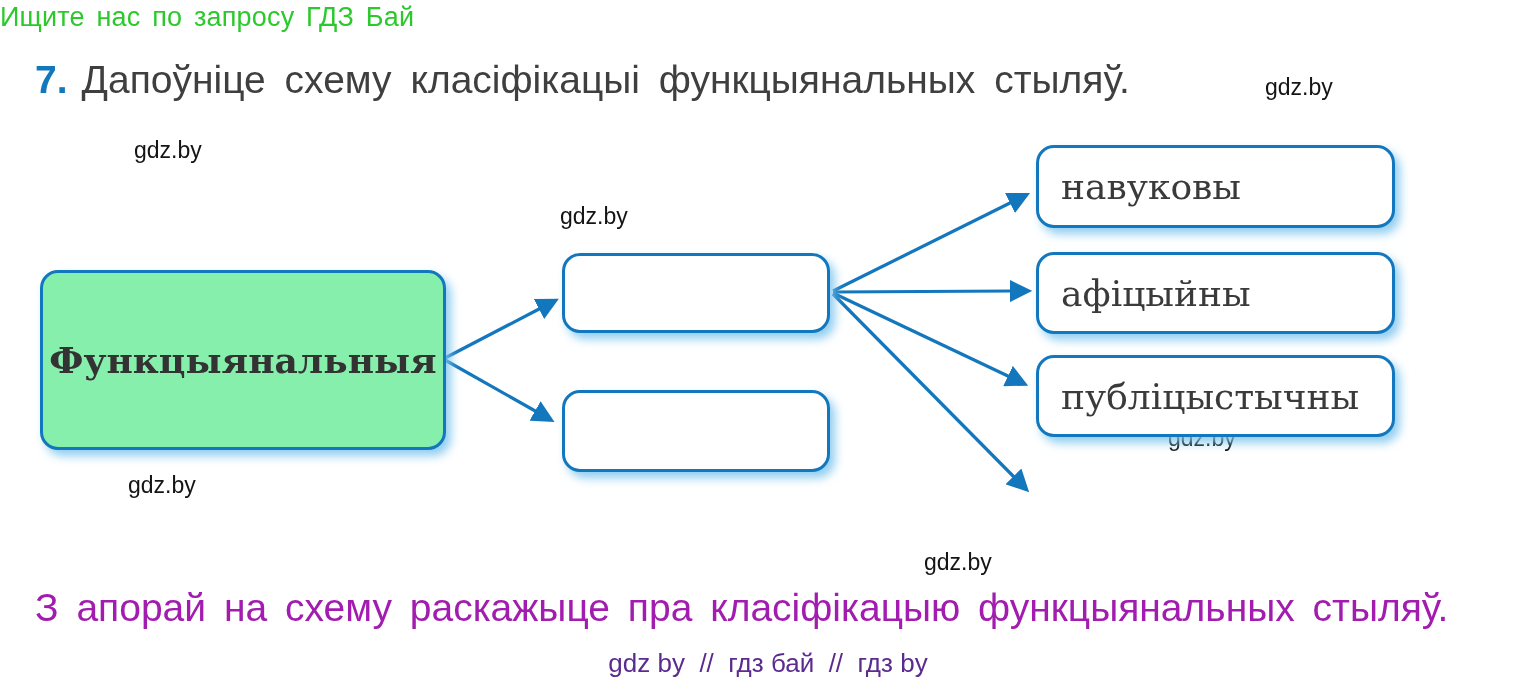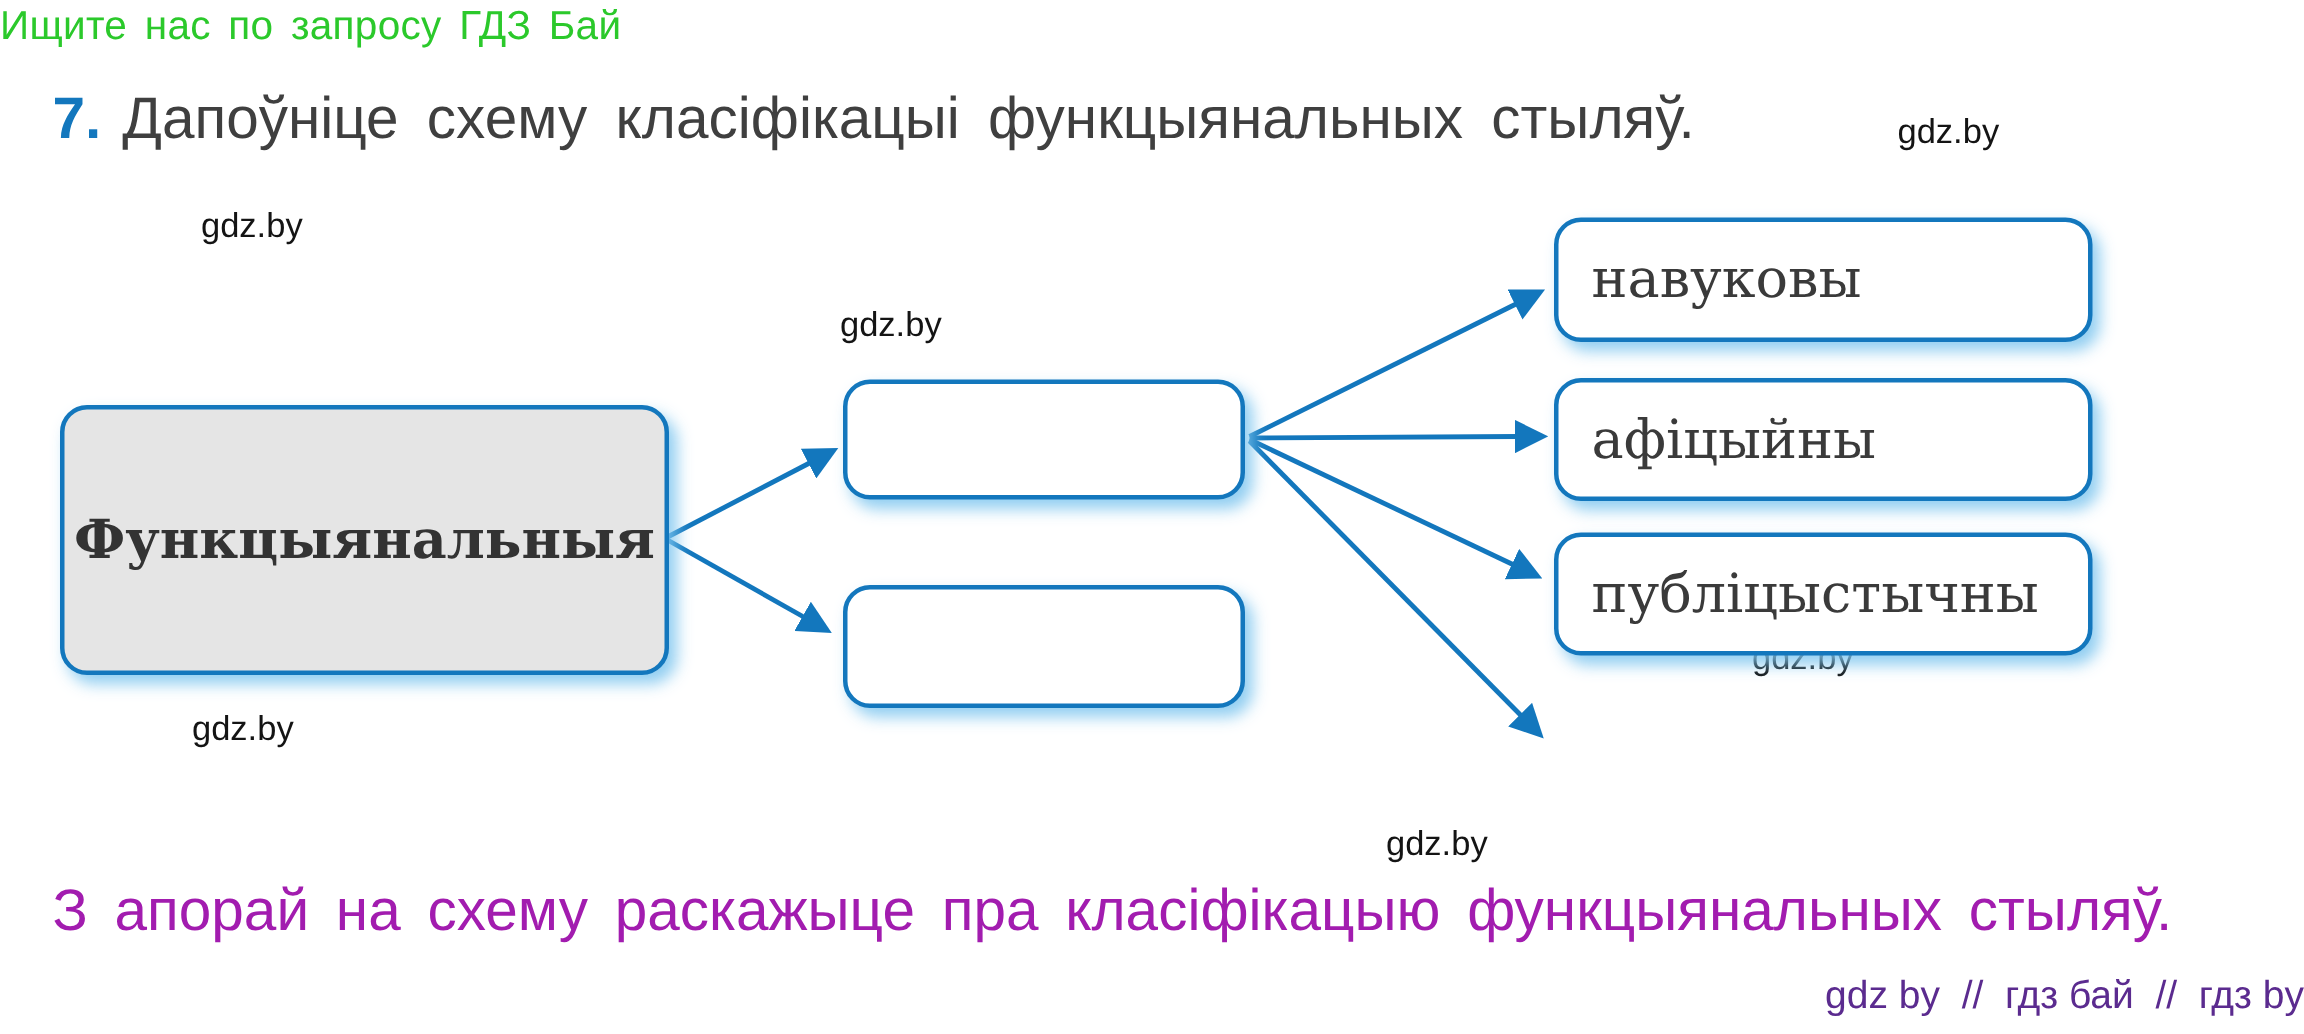--- a/index.html
+++ b/index.html
@@ -42,21 +42,21 @@
     border:3px solid #1377bd;
     border-radius:18px;
     box-shadow:5px 6px 10px rgba(126,198,238,.85);
     box-sizing:border-box;
     display:flex;align-items:center;
     font-family:"DejaVu Serif","Liberation Serif",serif;
     color:#3a3a3a;
   }
   .root-box{
     left:40px;top:270px;width:406px;height:180px;
-    background:#e5e5e5;
+    background:#86efac;
     justify-content:center;text-align:center;
     font-weight:bold;font-size:36px;line-height:1.5;
     color:#333333;
   }
   .mid-box-1{left:562px;top:253px;width:268px;height:80px;}
   .mid-box-2{left:562px;top:390px;width:268px;height:82px;}
   .leaf{width:359px;height:82px;font-size:36px;padding-left:22px;}
   .leaf-1{left:1036px;top:145px;height:83px;}
   .leaf-2{left:1036px;top:252px;}
   .leaf-3{left:1036px;top:355px;}
@@ -65,21 +65,21 @@
   .arrows{position:absolute;left:0;top:0;width:1536px;height:689px;pointer-events:none;}
   
   .instruction{
     position:absolute;left:35px;top:586px;
     font-size:39px;color:#a21caf;
     word-spacing:7px;white-space:nowrap;
   }
   
   .links{
     position:absolute;left:0;top:648px;width:100%;
-    text-align:right;
+    text-align:center;
     font-size:26px;color:#5b2b8f;
     white-space:pre;
   }
 </style>
 </head>
 <body>
 
 <div class="page">
 
   <div class="promo">Ищите нас по запросу ГДЗ Бай</div>

